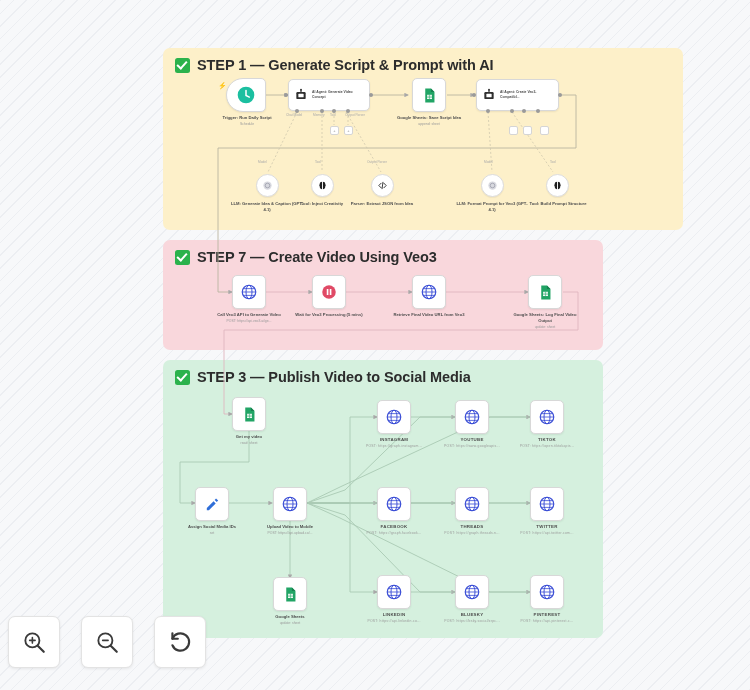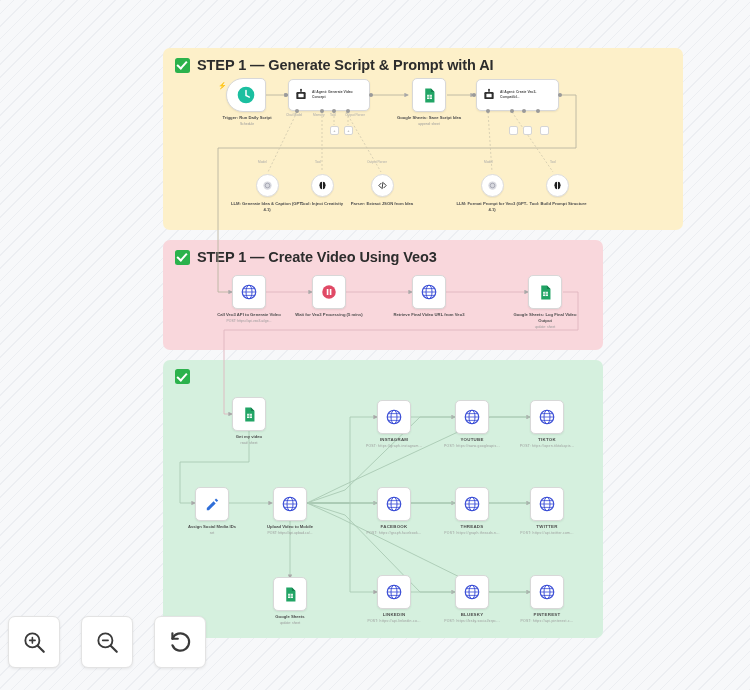--- a/index.html
+++ b/index.html
@@ -357,21 +357,21 @@
     </svg>
   </div>
   <span class="wirelabel" style="left:550px; top:160px;">Tool</span>
   <div class="caption" style="left:521px; top:201px;">
     <span>Tool: Build Prompt Structure</span>
   </div>
 
   <div class="group" id="g2">
     <div class="group-header">
       <span class="check-box"></span>
-      <span>STEP 1 — Create Video Using Veo3</span>
+      <span>STEP 7 — Create Video Using Veo3</span>
     </div>
   </div>
 
   <div class="node square" style="left:232px; top:275px;">
     <svg width="18" height="18" viewBox="0 0 24 24">
       <circle cx="12" cy="12" r="9" fill="none" stroke="#3c4fd6" stroke-width="1.6"></circle>
       <ellipse cx="12" cy="12" rx="4" ry="9" fill="none" stroke="#3c4fd6" stroke-width="1.3"></ellipse>
       <path d="M3 12h18M4.5 7.5h15M4.5 16.5h15" stroke="#3c4fd6" stroke-width="1.1"></path>
     </svg>
   </div>
@@ -411,20 +411,21 @@
     </svg>
   </div>
   <div class="caption" style="left:508px; top:312px;">
     <span>Google Sheets: Log Final Video Output</span>
     <span class="sub">update: sheet</span>
   </div>
 
   <div class="group" id="g3">
     <div class="group-header">
       <span class="check-box"></span>
+      <span>STEP 3 — Publish Video to Social Media</span>
     </div>
   </div>
 
   <div class="node square" style="left:232px; top:397px;">
     <svg width="17" height="17" viewBox="0 0 24 24">
       <path d="M6 2h8l5 5v15H6z" fill="#21a465"></path>
       <path d="M14 2l5 5h-5z" fill="#17804e"></path>
       <rect x="8.5" y="11" width="7" height="6" fill="#fff"></rect>
       <path d="M8.5 13h7M8.5 15h7M12 11v6" stroke="#21a465" stroke-width="0.7"></path>
     </svg>

